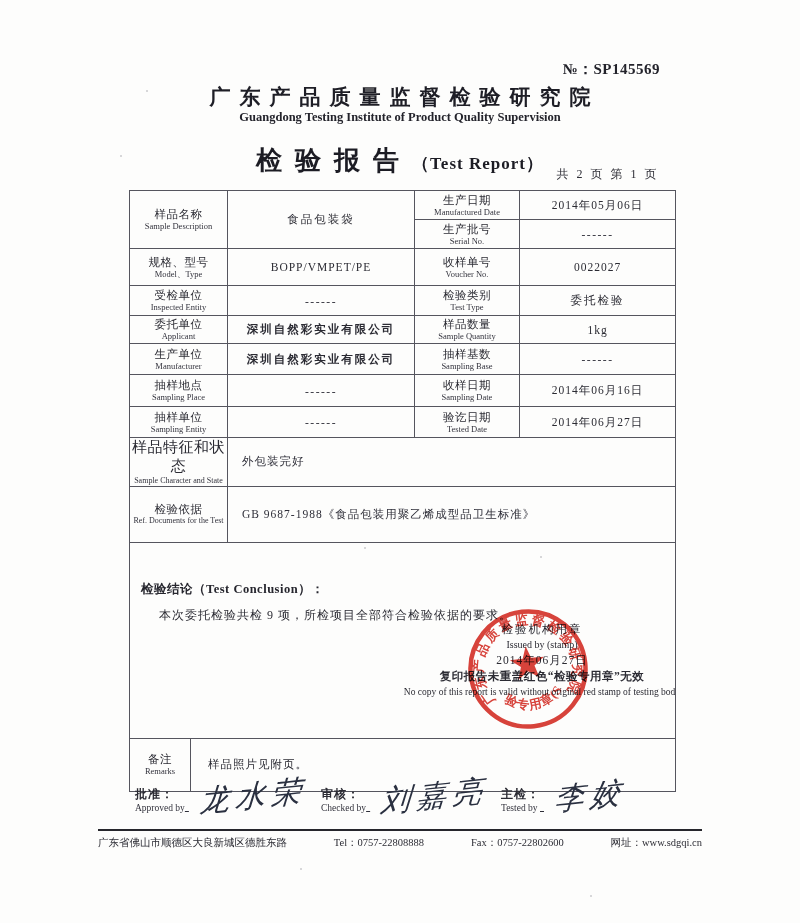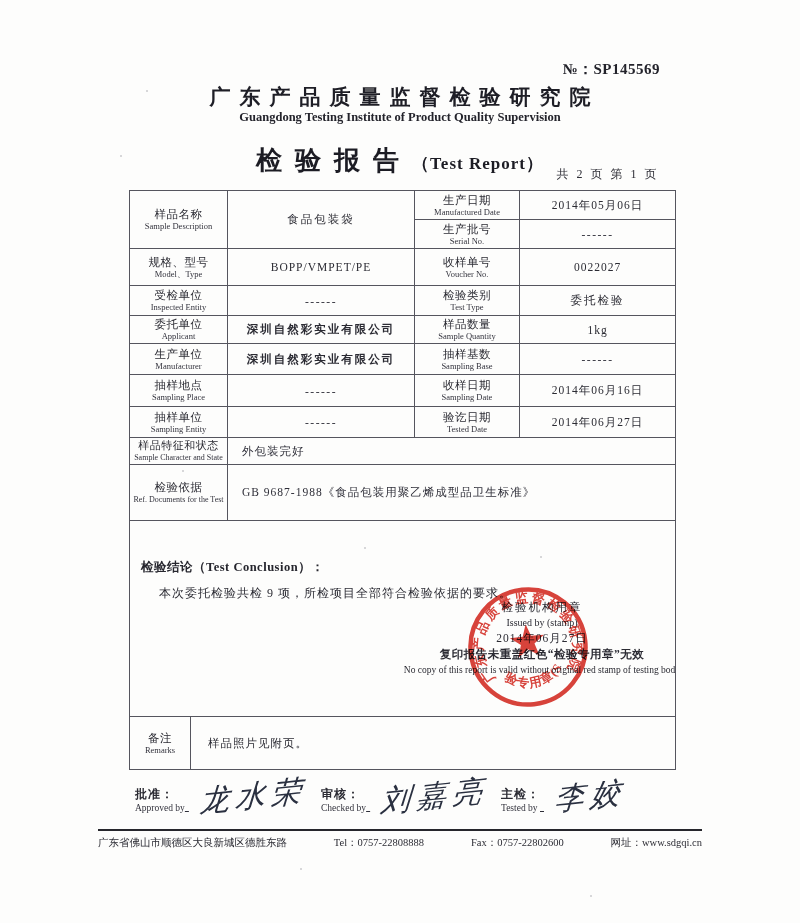--- a/index.html
+++ b/index.html
@@ -239,21 +239,21 @@
     <td class="val dash">------</td>
     <td class="lbl">
       <span class="cn">验讫日期</span>
       <span class="en">Tested Date</span>
     </td>
     <td class="val">2014年06月27日</td>
   </tr>
 
   <tr style="height:27px">
     <td class="lbl">
-      <span class="cn" style="font-size:11px">样品特征和状态</span>
+      <span class="cn" style="font-size:15px">样品特征和状态</span>
       <span class="en" style="font-size:8px">Sample Character and State</span>
     </td>
     <td class="leftval" colspan="3">外包装完好</td>
   </tr>
 
   <tr style="height:56px">
     <td class="lbl">
       <span class="cn">检验依据</span>
       <span class="en" style="font-size:8px">Ref. Documents for the Test</span>
     </td>

